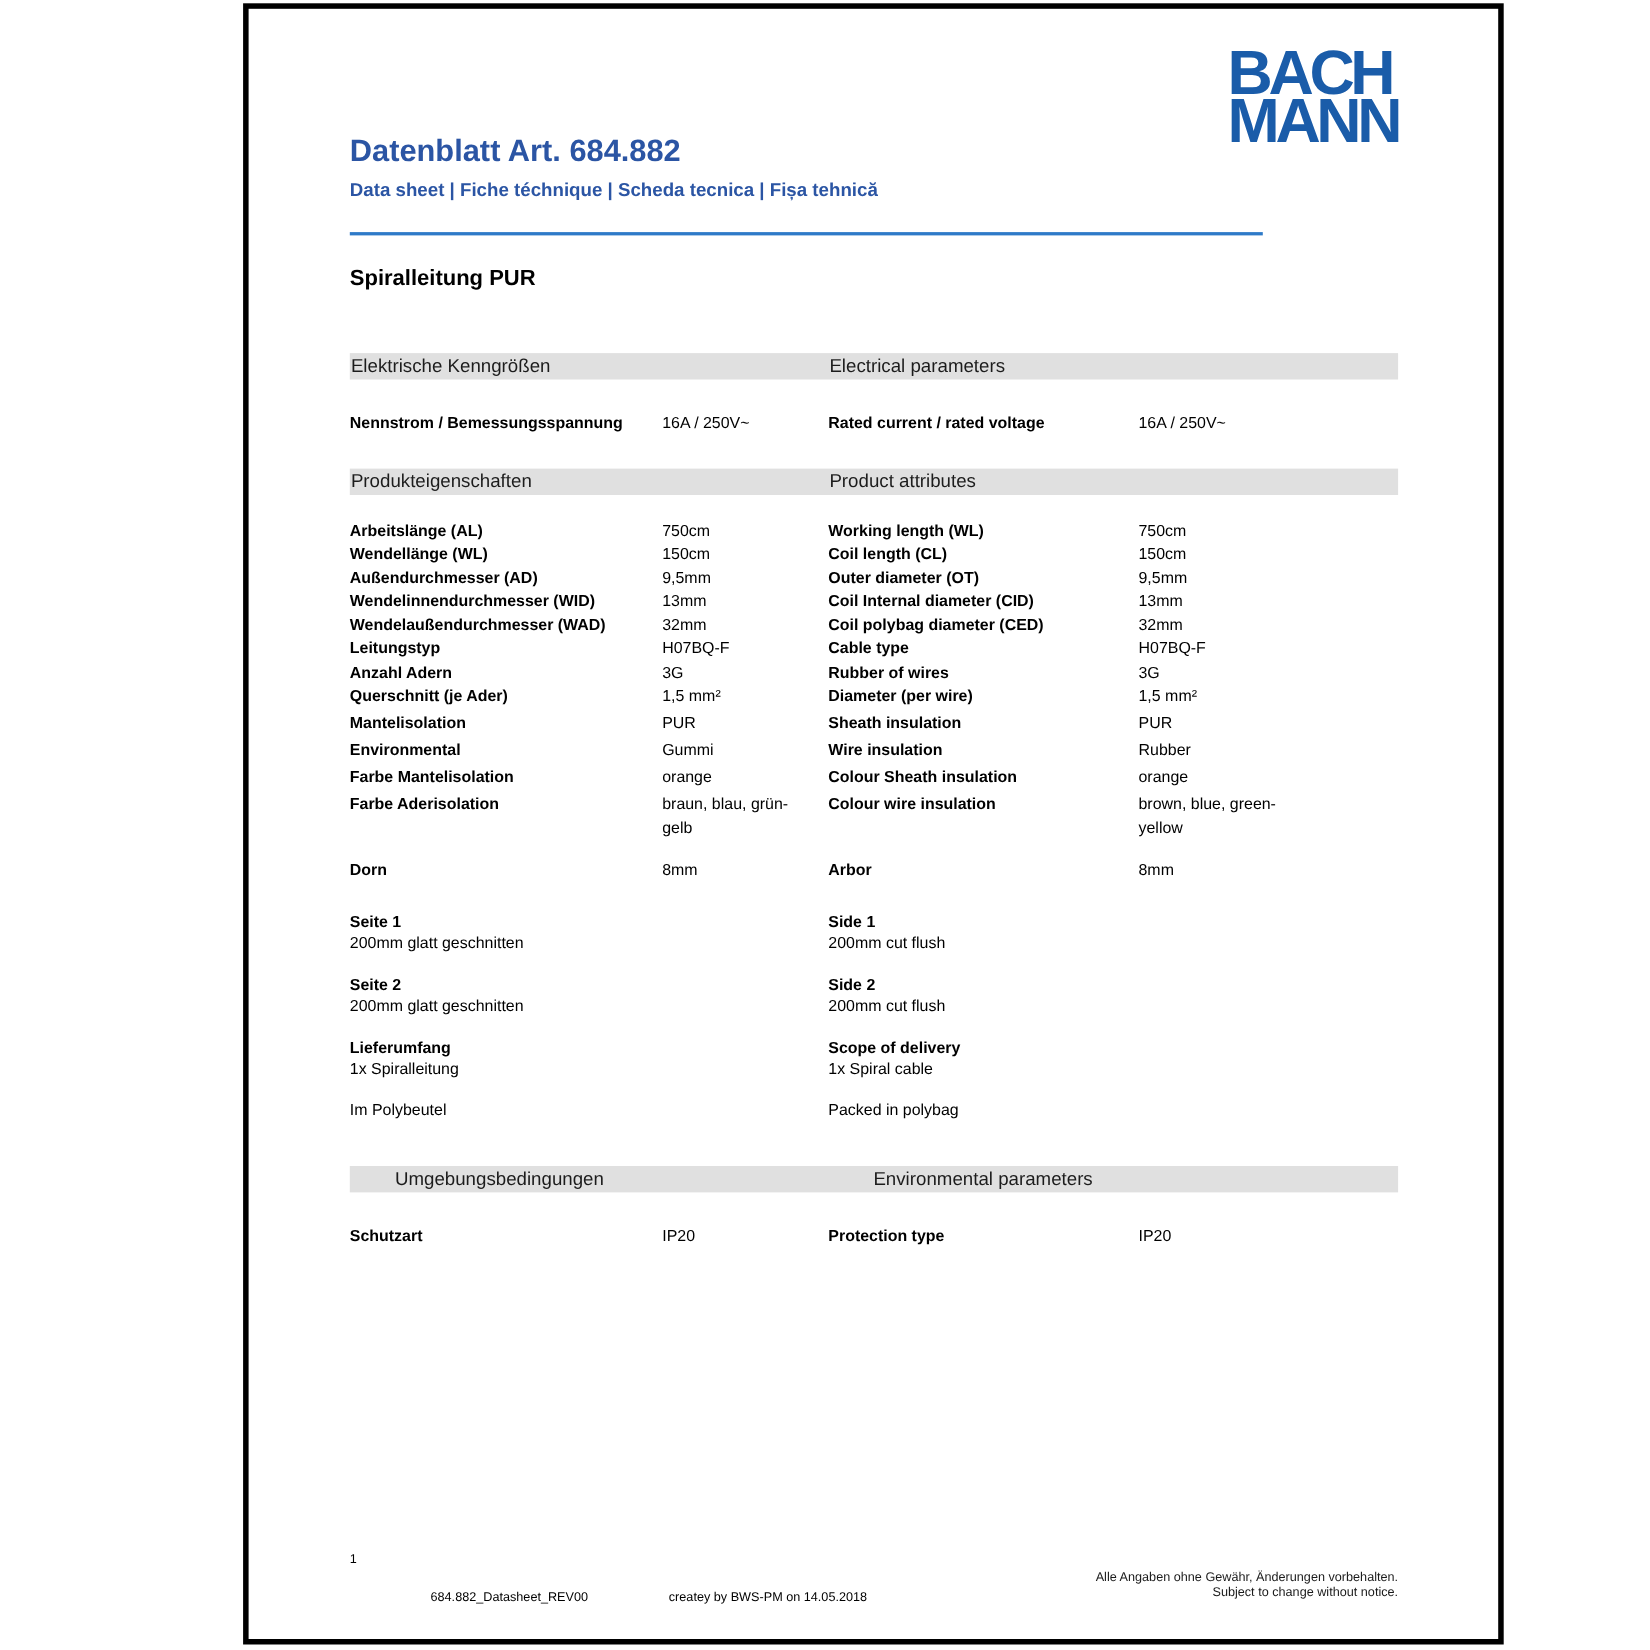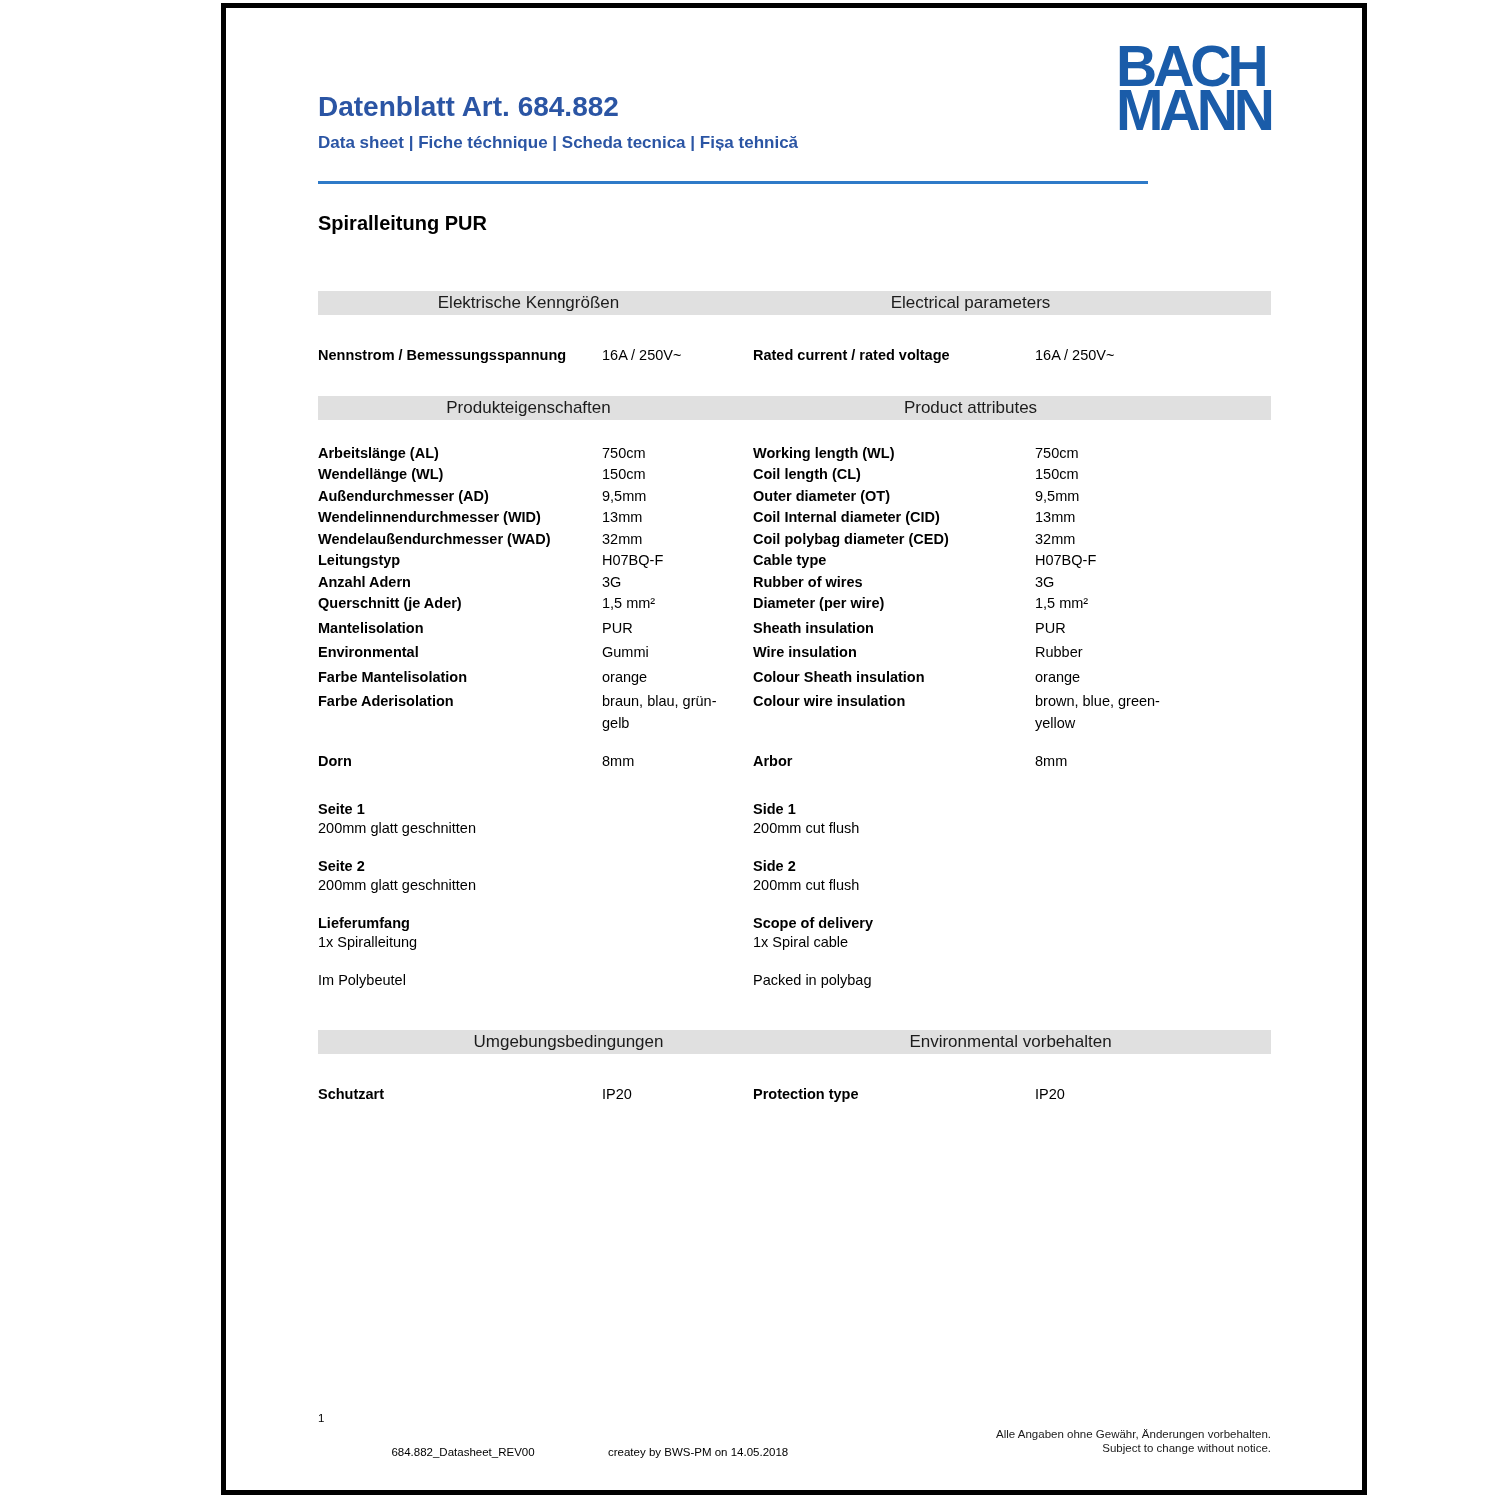--- a/index.html
+++ b/index.html
@@ -9,30 +9,30 @@
 
   .page { position:absolute; left:221px; top:3px; width:1146px; height:1492px;
           background:#fff; border:5px solid #000; }
 
   .logo { position:absolute; top:36px; right:91px; text-align:left;
           color:#1A5CA9; font-weight:bold; font-size:57px; line-height:44px;
           letter-spacing:-4px; }
 
   .content { padding:0 91px 0 92px; }
 
-  .title-block { padding-top:83px; }
+  .title-block { padding-top:113px; }
   .doc-title { color:#2B55A4; font-size:28px; font-weight:bold; }
   .doc-subtitle { color:#2B55A4; font-size:17px; font-weight:bold; margin-top:10px; }
   .blue-rule { width:830px; height:3px; background:#2E7AC8; margin-top:28px; }
   .product-title { font-size:20px; font-weight:bold; margin-top:28px; color:#000; }
 
   .cols { display:grid; grid-template-columns:420px 434px; column-gap:15px; }
 
   .section-bar { background:#E0E0E0; margin-top:0; }
-  .section-bar .cols { align-items:center;text-align:center; }
+  .section-bar .cols { align-items:center; }
   .section-head { font-size:17px; font-weight:normal; color:#1c1c1c;
                   line-height:24px; padding-left:1px; }
 
   .bar-electrical { margin-top:56px; }
   .bar-product { margin-top:29px; }
   .bar-environment { margin-top:21px;padding-left:40px; }
 
   .kv { display:grid; font-size:14.5px; line-height:21.5px; }
   .kv .k { font-weight:bold; }
   .kv.de { grid-template-columns:284px 1fr; }
@@ -247,21 +247,21 @@
           </div>
           <div class="block no-title">
             <div>Packed in polybag</div>
           </div>
         </div>
       </div>
 
       <div class="section-bar bar-environment">
         <div class="cols">
           <div class="section-head">Umgebungsbedingungen</div>
-          <div class="section-head">Environmental vorbehalten</div>
+          <div class="section-head">Environmental parameters</div>
         </div>
       </div>
       <div class="cols single-row">
         <div class="kv de">
           <span class="k">Schutzart</span>
           <span class="v">IP20</span>
         </div>
         <div class="kv en">
           <span class="k">Protection type</span>
           <span class="v">IP20</span>

